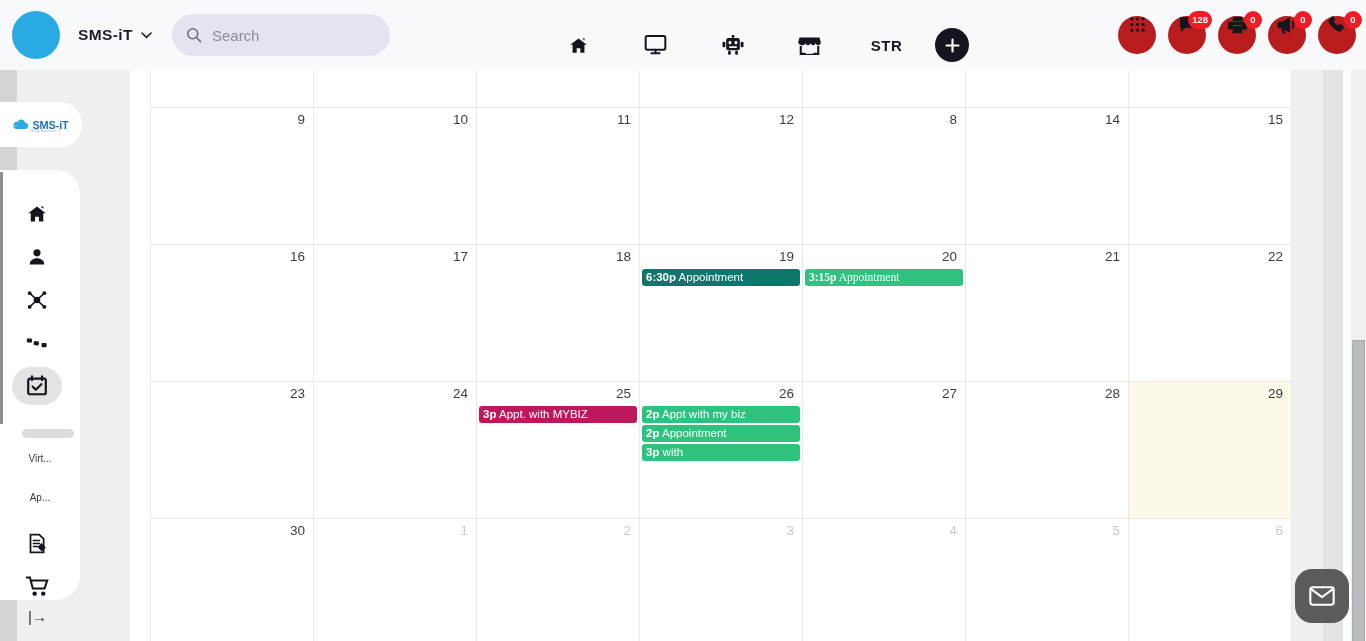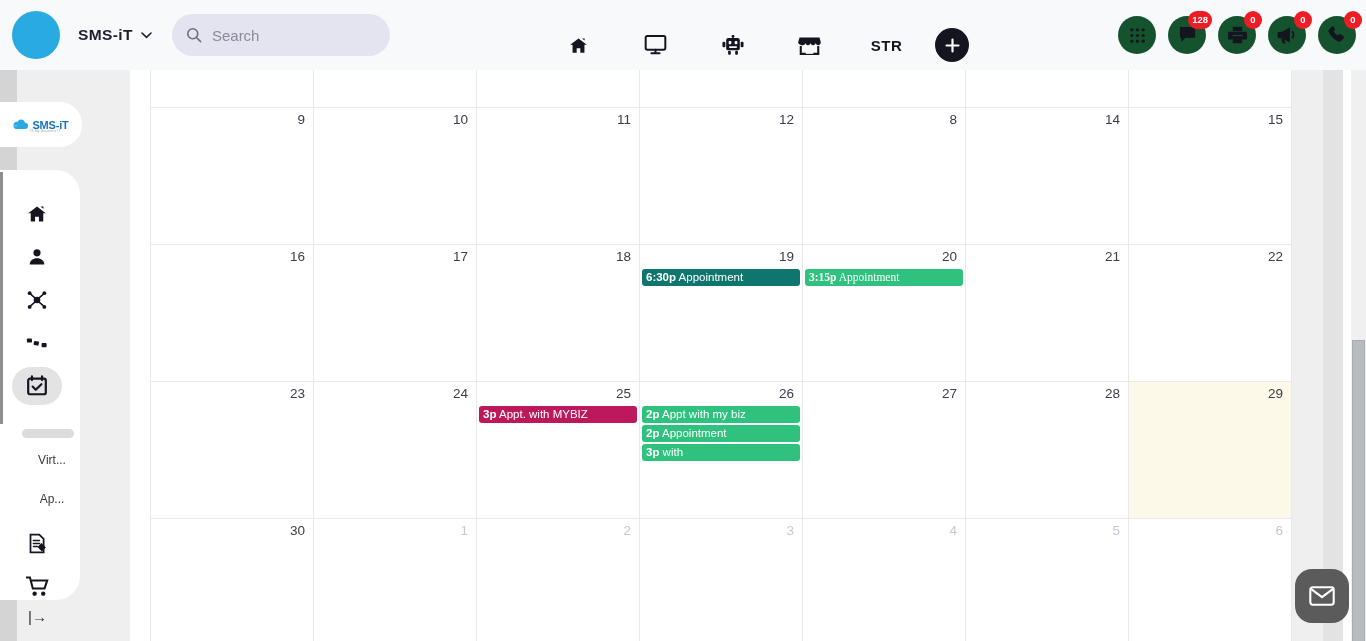--- a/index.html
+++ b/index.html
@@ -59,21 +59,21 @@
     display: flex; align-items: center; justify-content: center;
     margin-left: 10px; cursor: pointer;
   }
 
   .nav-right {
     position: absolute; right: 10px; top: 0; height: 70px;
     display: flex; align-items: center; gap: 12px;
   }
   .round-btn {
     position: relative; width: 38px; height: 38px; border-radius: 50%;
-    background: #14532d; display: flex; align-items: center; justify-content: center;
+    background: #b91c1c; display: flex; align-items: flex-start; justify-content: center;
     cursor: pointer;
   }
   .badge {
     position: absolute; top: -5px; right: -6px;
     min-width: 18px; height: 18px; padding: 0 4px;
     border-radius: 9px; background: #ef1b25; color: #fff;
     font-size: 9.5px; font-weight: bold;
     display: flex; align-items: center; justify-content: center;
     line-height: 1;
   }
@@ -115,22 +115,22 @@
     color: #15151f; cursor: pointer;
   }
   .rail-item.active {
     background: #e3e3e3; border-radius: 19px; width: 50px; left: 12px;
   }
   .rail-pill {
     position: absolute; left: 22px; top: 429px; width: 52px; height: 9px;
     border-radius: 5px; background: #dcdcdc;
   }
   .rail-label {
-    position: absolute; left: 12px; width: 80px;
-    text-align: center; font-size: 12px; color: #3a3a48; cursor: pointer;
+    position: absolute; left: 0; width: 80px;
+    text-align: center; font-size: 10px; color: #3a3a48; cursor: pointer;
   }
   .rail-collapse {
     position: absolute; left: 28px; top: 608px;
     font-size: 15px; color: #2a2a36; cursor: pointer;
   }
 
   
   .cal-wrap {
     position: absolute; left: 130px; top: 70px;
     width: 1222px; height: 571px;

